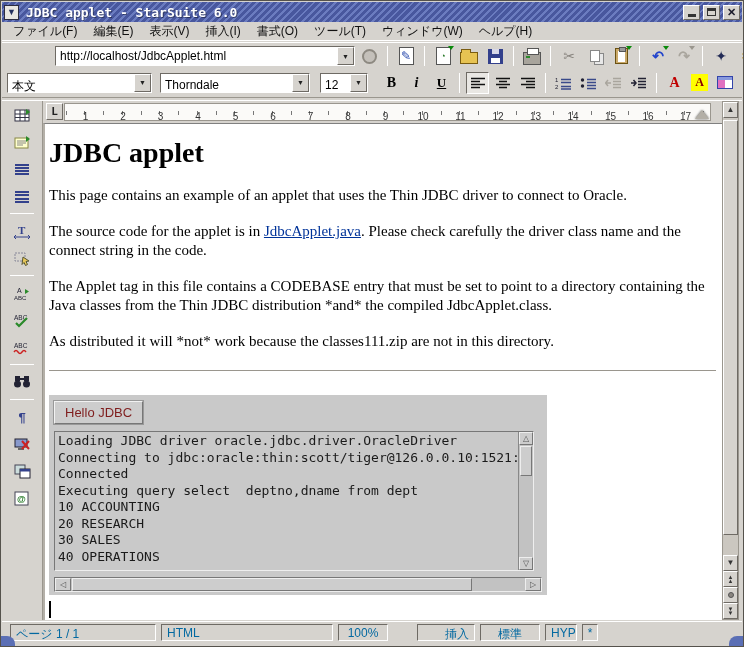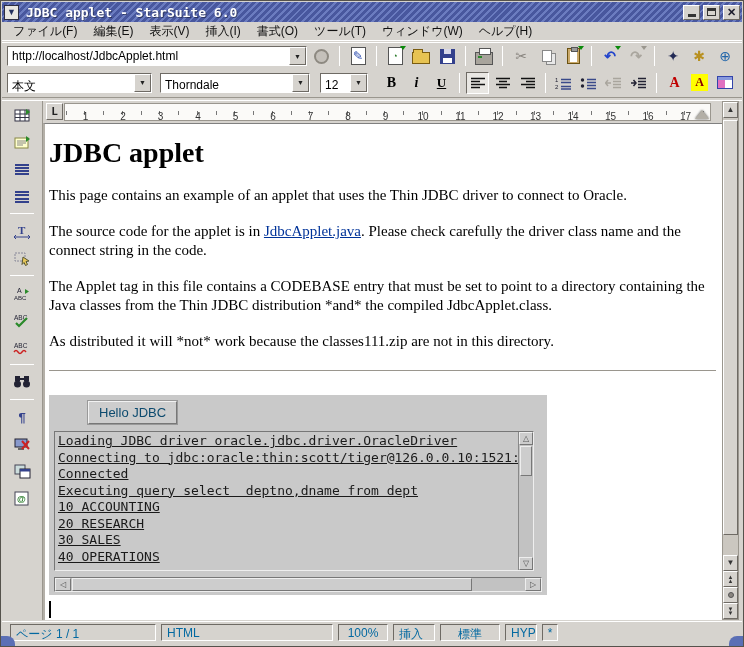--- a/index.html
+++ b/index.html
@@ -119,26 +119,26 @@
   .doc-p{font-size:15px;line-height:19px;margin:17px 0 0 0;}
   .doc-link{color:#003399;text-decoration:underline;}
   .doc-hr{height:2px;border:none;border-top:1px solid #9a968e;border-bottom:1px solid #fff;
     margin:19px 0 0 0;background:none;}
 
   
   .applet{margin-top:23px;width:498px;height:200px;background:#c9c9c9;padding:6px 5px;
     font-family:"Liberation Sans",sans-serif;}
   .applet-btn{display:inline-block;background:#cdcdcd;border:1px solid;
     border-color:#f2f2f2 #777 #777 #f2f2f2;outline:1px solid #999;
-    font:13px "Liberation Sans",sans-serif;color:#0c4a6e;padding:3px 10px;margin-left:34px;}
+    font:13px "Liberation Sans",sans-serif;color:#7f1d1d;padding:3px 10px;}
   .console{margin-top:7px;width:480px;height:140px;background:#c9c9c9;
     border:1px solid;border-color:#777 #eee #eee #777;display:flex;}
   .console-text{flex:1;overflow:hidden;padding:1px 3px;}
   .console-text div{font:13px "DejaVu Sans Mono",monospace;line-height:16.5px;
-    color:#1a1a1a;white-space:pre;text-decoration:underline;}
+    color:#1a1a1a;white-space:pre;}
   .console-vsb{width:15px;border-left:1px solid #888;display:flex;flex-direction:column;background:#c2c2c2;}
   .csb-btn{height:13px;display:flex;align-items:center;justify-content:center;
     font-size:8px;color:#555;border:1px solid;border-color:#eee #777 #777 #eee;background:#cdcdcd;flex:none;}
   .csb-track{flex:1;position:relative;}
   .csb-thumb{position:absolute;top:1px;left:1px;right:1px;height:30px;background:#cdcdcd;
     border:1px solid;border-color:#eee #777 #777 #eee;}
   .applet-hsb{margin-top:6px;width:488px;height:15px;display:flex;background:#c2c2c2;
     border:1px solid;border-color:#777 #eee #eee #777;}
   .hsb-btn{width:16px;display:flex;align-items:center;justify-content:center;font-size:8px;color:#555;
     background:#cdcdcd;border:1px solid;border-color:#eee #777 #777 #eee;flex:none;}
@@ -160,21 +160,21 @@
 
   
   .statusbar{position:absolute;left:1px;right:1px;bottom:4px;height:21px;background:#d6d3ce;
     border-top:1px solid #fff;display:flex;align-items:center;padding:0 10px 0 8px;gap:5px;
     font-size:12px;color:#0369a1;}
   .sfield{height:17px;border:1px solid;border-color:#6e6a64 #fff #fff #6e6a64;
     padding:1px 5px;white-space:nowrap;overflow:hidden;flex:none;}
   .sfield:nth-child(1){width:146px;}
   .sfield:nth-child(2){width:172px;}
   .sfield:nth-child(3){width:50px;text-align:center;}
-  .sfield:nth-child(4){width:42px;text-align:left;}
+  .sfield:nth-child(4){width:58px;text-align:right;margin-left:24px;}
   .sfield:nth-child(5){width:60px;text-align:center;}
   .sfield:nth-child(6){width:32px;}
   .sfield:nth-child(7){width:16px;text-align:center;padding:1px 2px;}
 
   svg{display:block;}
 </style>
 </head>
 <body>
 
 <div class="window">
@@ -199,21 +199,21 @@
       <div class="menu-item">編集(E)</div>
       <div class="menu-item">表示(V)</div>
       <div class="menu-item">挿入(I)</div>
       <div class="menu-item">書式(O)</div>
       <div class="menu-item">ツール(T)</div>
       <div class="menu-item">ウィンドウ(W)</div>
       <div class="menu-item">ヘルプ(H)</div>
     </div>
 
   <div class="bar urlbar">
-    <div class="combo" style="width:300px;">
+    <div class="combo" style="width:300px;margin-left:48px;">
       <input class="url-input" value="http://localhost/JdbcApplet.html" style="">
       <div class="dbtn">▼</div>
     </div>
     <div class="tool">
         <span class="i-stop"></span>
       </div>
     <div class="sep"></div>
     <div class="tool">
       <span class="i-doc">
           <span style="color:#2244aa;font-size:12px;">✎</span>

